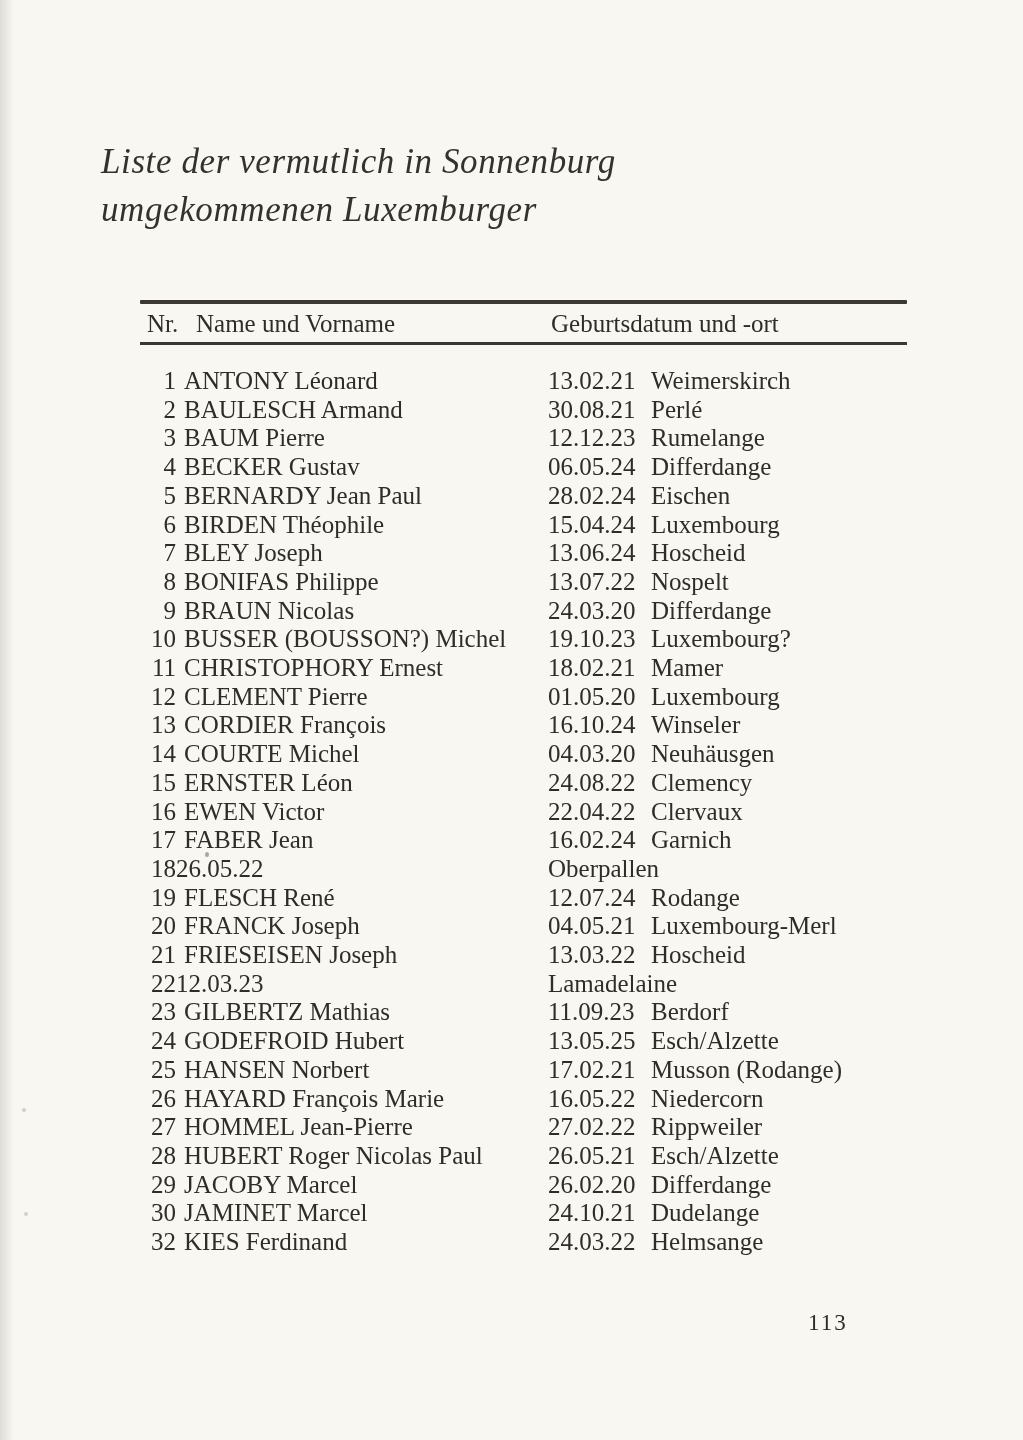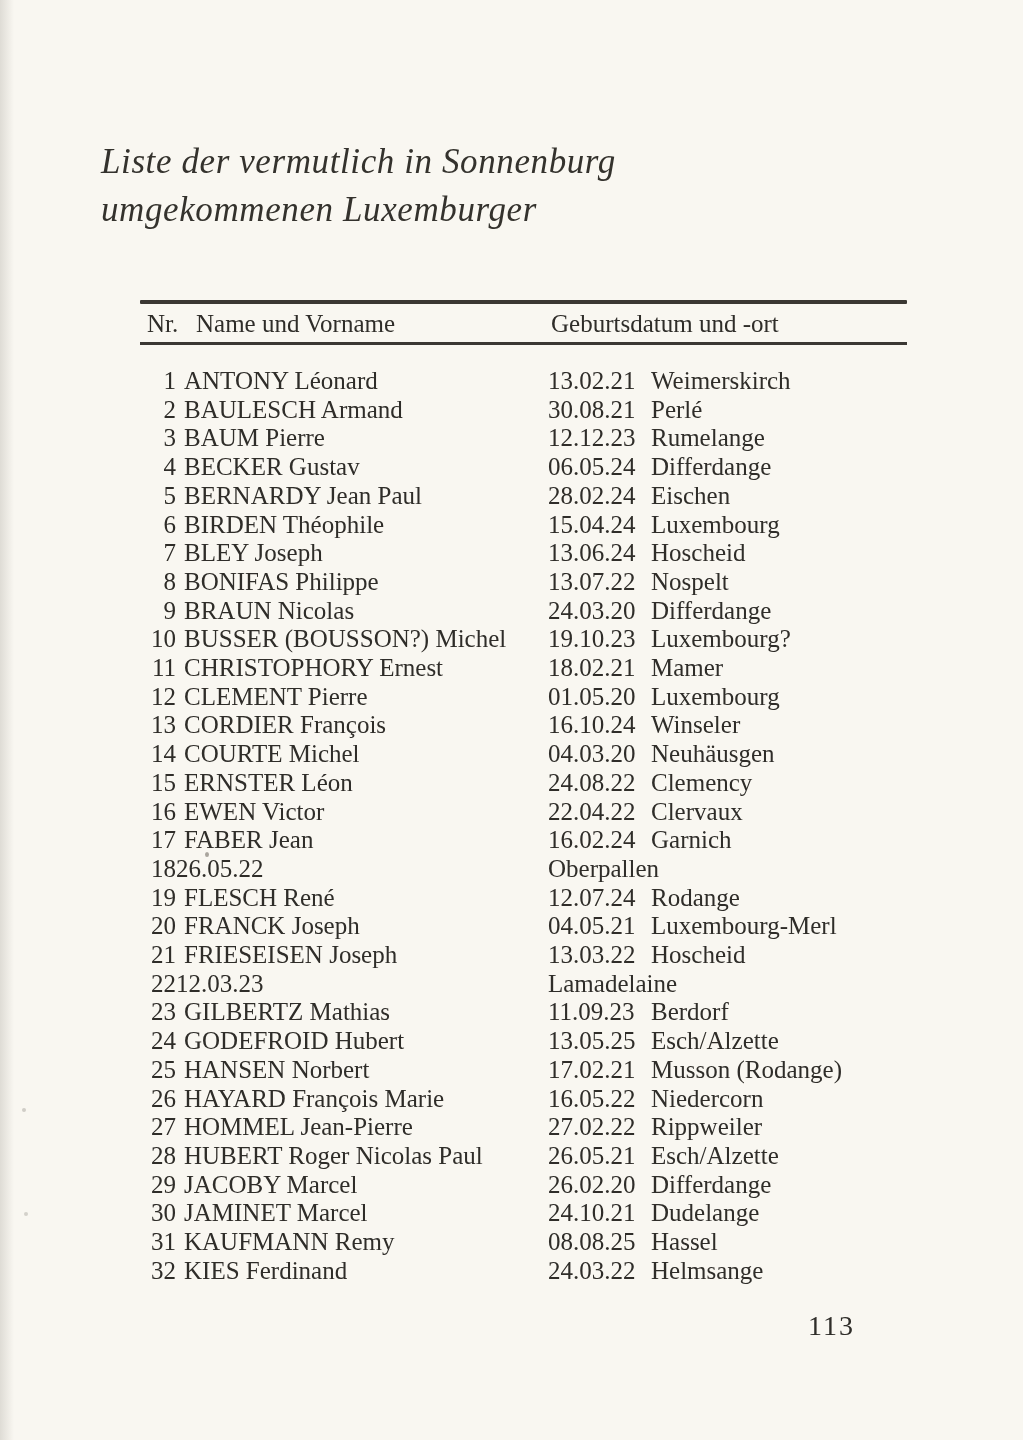--- a/index.html
+++ b/index.html
@@ -69,21 +69,21 @@
     white-space: nowrap;
   }
   .c-nr    { text-align: right; }
   .c-name  { padding-left: 8px; }
   .c-date  { }
   .c-place { }
   .page-number {
     position: absolute;
     left: 808px;
     top: 1310px;
-    font-size: 28px;
+    font-size: 23px;
     letter-spacing: 2px;
   }
   
   .speck {
     position: absolute;
     background: rgba(70,65,55,0.45);
     border-radius: 50%;
   }
   .speck-1 { left: 205px; top: 852px; width: 4px; height: 5px; }
   .speck-2 { left: 22px;  top: 1108px; width: 4px; height: 4px; opacity: .5; }
@@ -309,26 +309,20 @@
     <span class="c-place">Differdange</span>
   </div>
 
   <div class="row">
     <span class="c-nr">30</span>
     <span class="c-name">JAMINET Marcel</span>
     <span class="c-date">24.10.21</span>
     <span class="c-place">Dudelange</span>
   </div>
 
-  <div class="row">
-    <span class="c-nr">31</span>
-    <span class="c-name">KAUFMANN Remy</span>
-    <span class="c-date">08.08.25</span>
-    <span class="c-place">Hassel</span>
-  </div>
 
   <div class="row">
     <span class="c-nr">32</span>
     <span class="c-name">KIES Ferdinand</span>
     <span class="c-date">24.03.22</span>
     <span class="c-place">Helmsange</span>
   </div>
 </div>
   </div>
 

